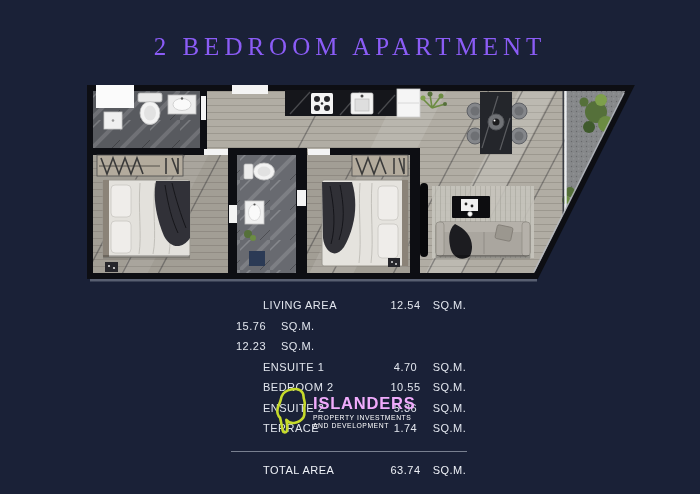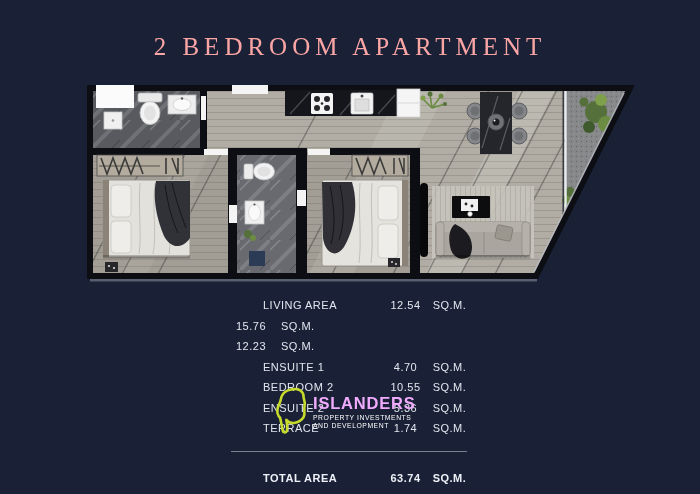--- a/index.html
+++ b/index.html
@@ -1,29 +1,29 @@
 <!DOCTYPE html>
 <html><head>
 <meta charset="utf-8">
 <style>
   html,body{margin:0;padding:0;background:#1a2137;}
   .stage{position:relative;width:700px;height:494px;background:#1a2137;overflow:hidden;
          font-family:"Liberation Sans",sans-serif;}
   .title{position:absolute;top:33px;left:0;width:700px;text-align:center;
          font-family:"Liberation Serif",serif;font-weight:400;font-size:25px;
-         letter-spacing:5px;color:#fca5a5;}
+         letter-spacing:5px;color:#8b5cf6;}
   .plan-svg{position:absolute;left:0;top:0;width:700px;height:494px;pointer-events:none;}
   .area-table{position:absolute;left:231px;top:295px;width:236px;z-index:2;
               color:#e2e6ee;font-size:11px;letter-spacing:.5px;}
   .row{display:flex;align-items:center;height:20.5px;}
   .lbl{width:146px;white-space:nowrap;padding-left:32px;}
   .val{width:40px;text-align:center;}
   .unit{width:40px;margin-left:10px;}
   .divider{height:1px;background:#8b90a0;margin-top:12px;opacity:.85;}
-  .total-row{display:flex;align-items:center;height:20px;margin-top:16px;font-weight:bold;color:#eef1f7;}
+  .total-row{display:flex;align-items:center;height:20px;margin-top:8px;font-weight:normal;color:#eef1f7;}
   .logo{position:absolute;left:270px;top:386px;z-index:3;display:flex;align-items:flex-start;}
   .logo-icon{width:40px;height:50px;margin-right:3px;}
   .logo-text{padding-top:9px;}
   .logo-name{color:#f0abfc;font-weight:bold;font-size:16.5px;letter-spacing:.8px;line-height:17px;}
   .logo-tag{color:#ffffff;font-size:6.8px;letter-spacing:.55px;line-height:7.6px;margin-top:2px;}
 </style>
 </head>
 <body>
 
 <div class="stage">

